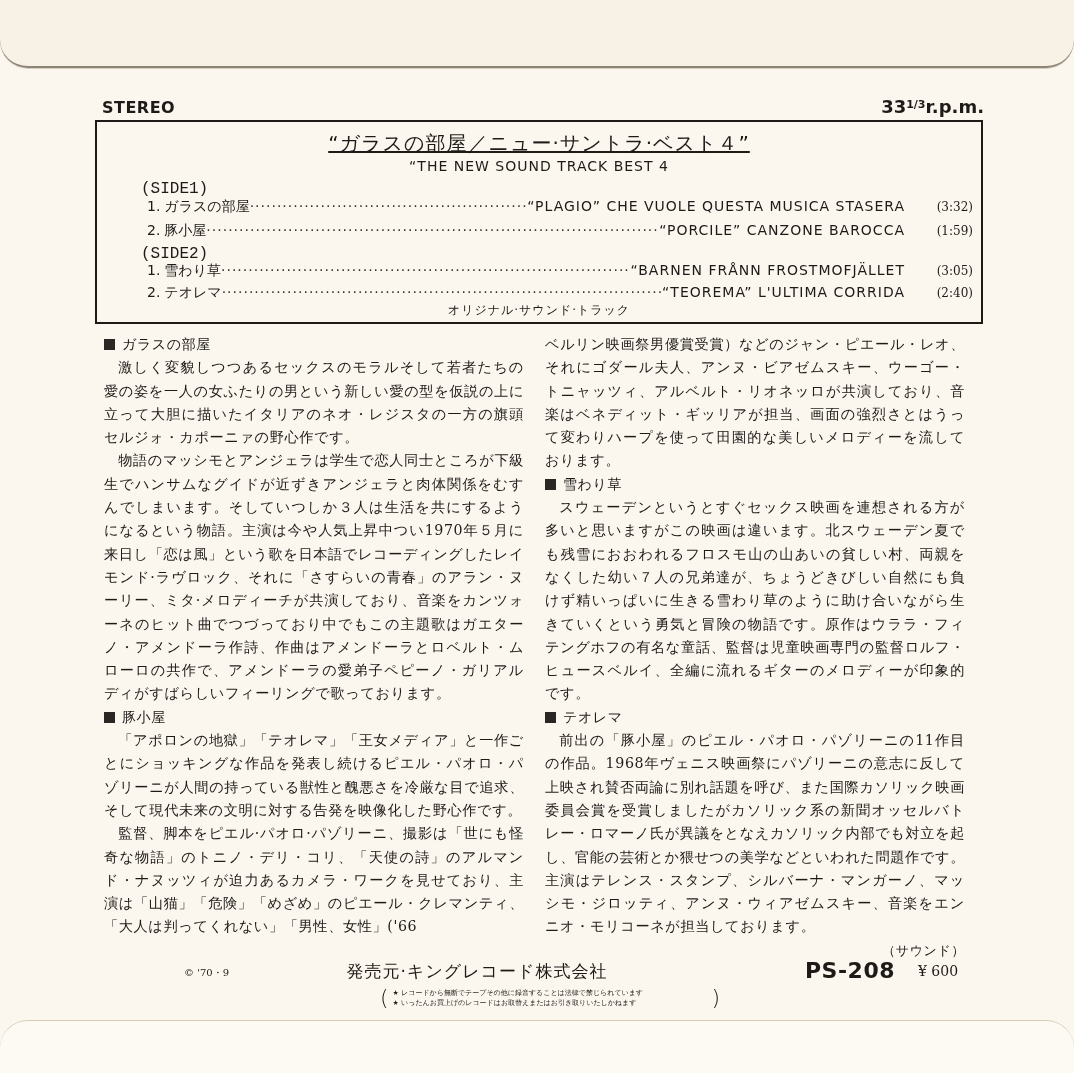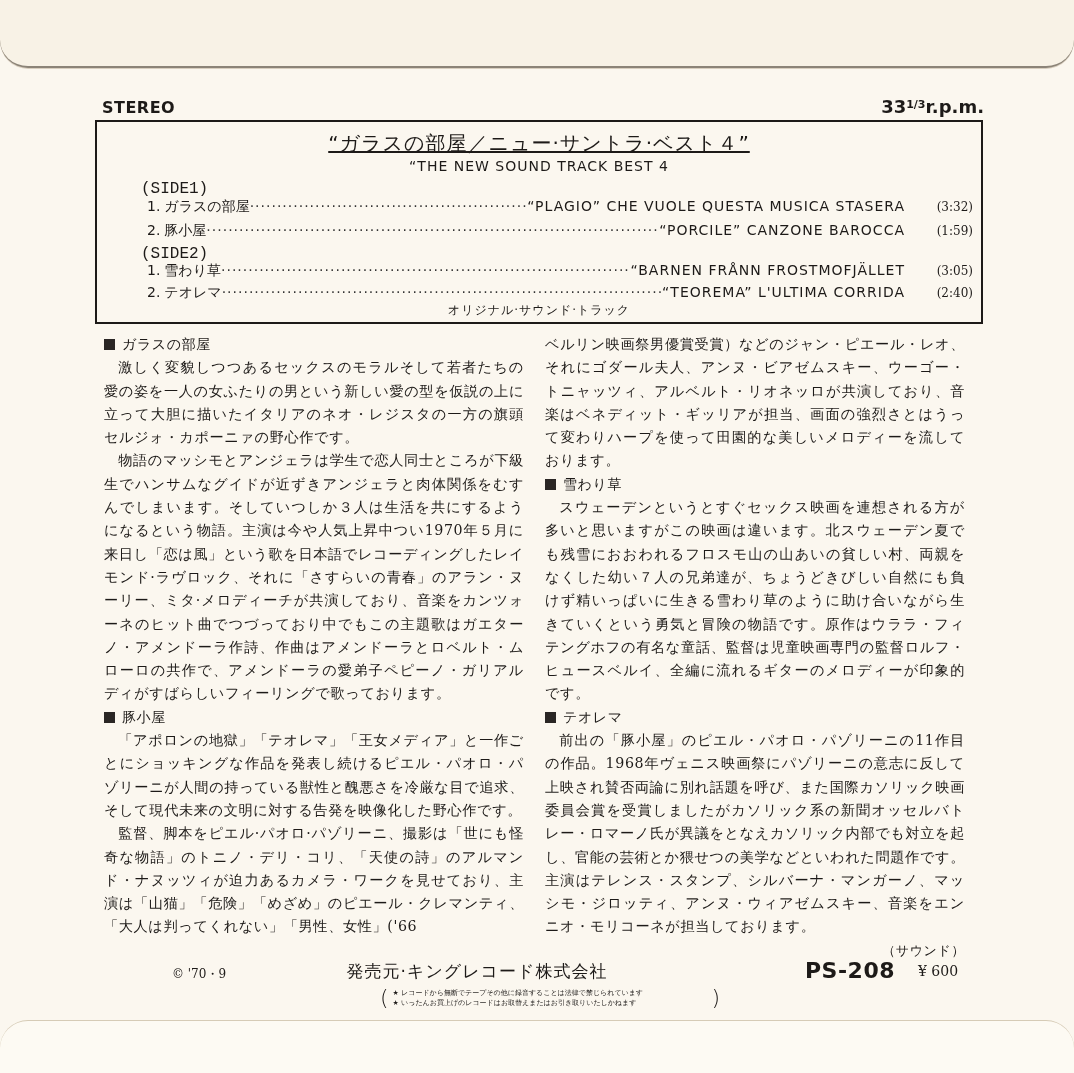--- a/index.html
+++ b/index.html
@@ -64,21 +64,21 @@
     .col.right { left:545px; }
     .col p { margin:0; text-indent:1em; text-align:justify; }
     .col .nobreak { text-indent:0; }
     .heading {
       font-family:"DejaVu Sans", sans-serif; font-size:14px; display:flex; align-items:center; height:23.3px;
     }
     .heading .sq { width:11px; height:11px; background:#2a2624; margin-right:7px; display:inline-block; }
     .credit-right { text-align:right; font-family:"DejaVu Sans", sans-serif; font-size:13px; }
     .recorded { font-size:10px; letter-spacing:1.3px; font-family:"DejaVu Serif", serif; }
     .copyright {
-      position:absolute; left:172px; top:966px; font-size:12px;
+      position:absolute; left:184px; top:966px; font-size:10px;
     }
     .maker {
       position:absolute; left:0; width:954px; top:960px; text-align:center;
       font-family:"DejaVu Sans", sans-serif; font-size:17px; letter-spacing:1px;
     }
     .notice {
       position:absolute; left:380px; top:985px; width:340px; height:26px;
       font-family:"DejaVu Sans", sans-serif; font-size:7px; line-height:10px;
       display:flex; align-items:center;
     }

